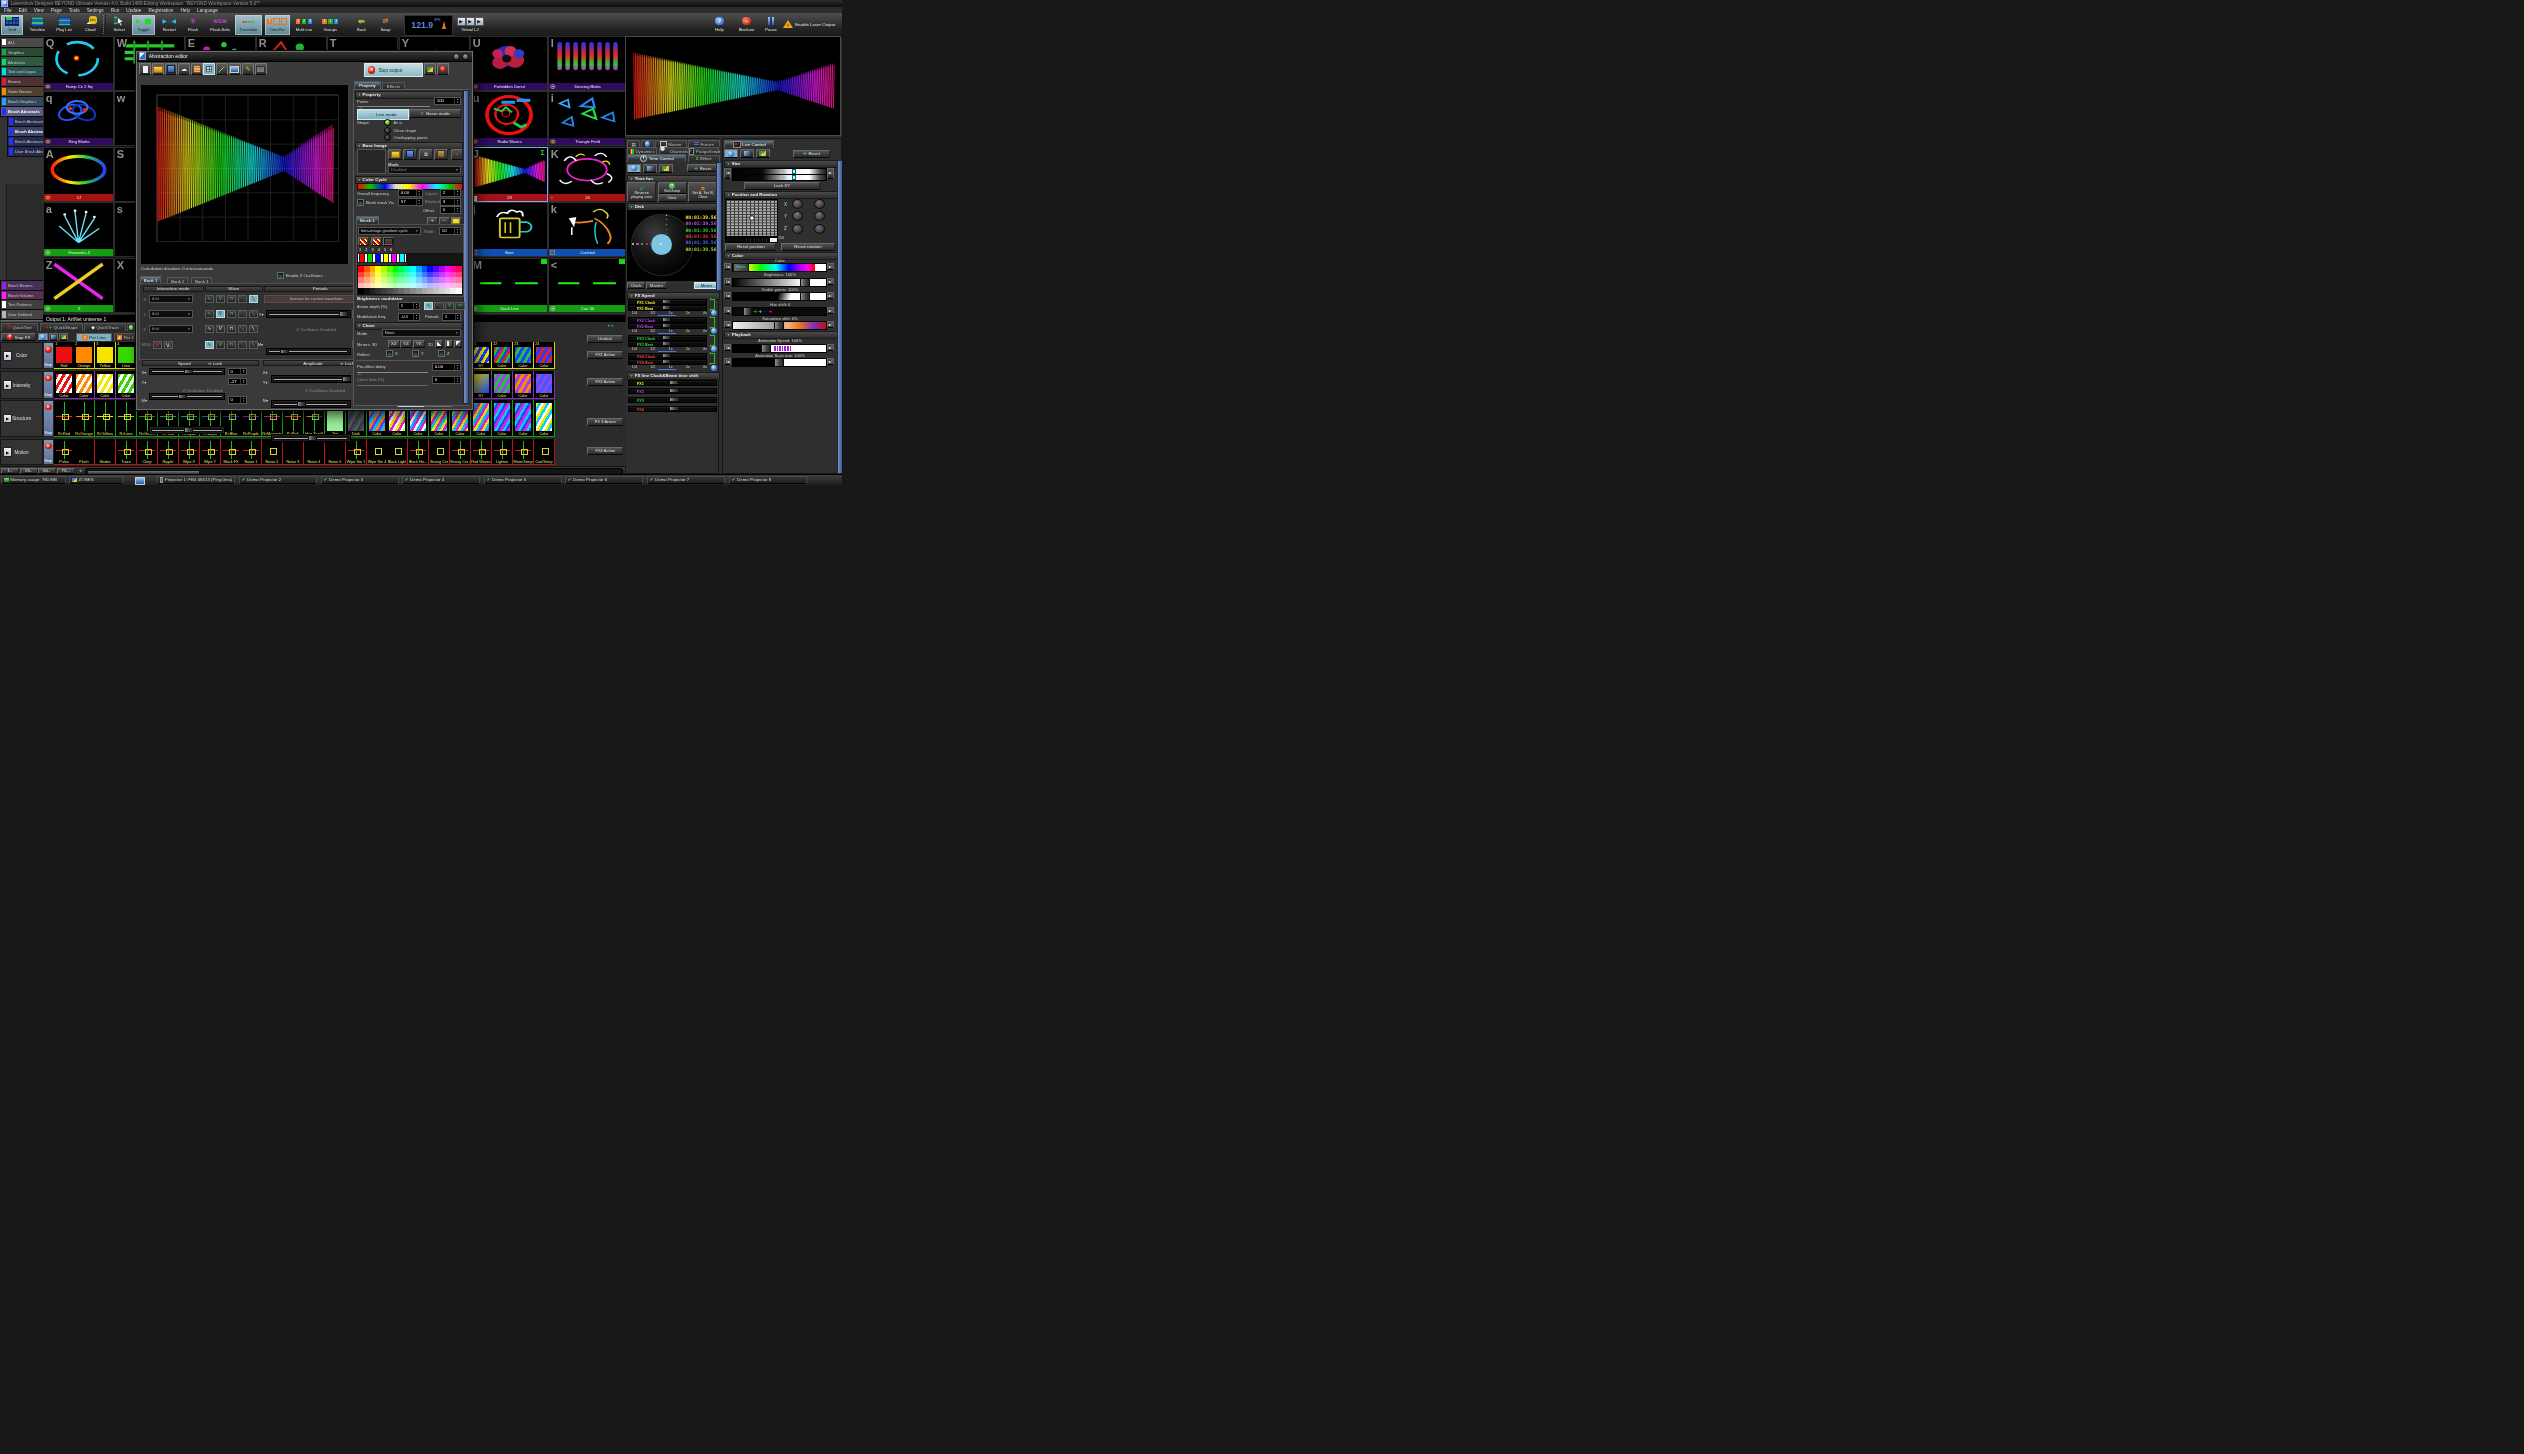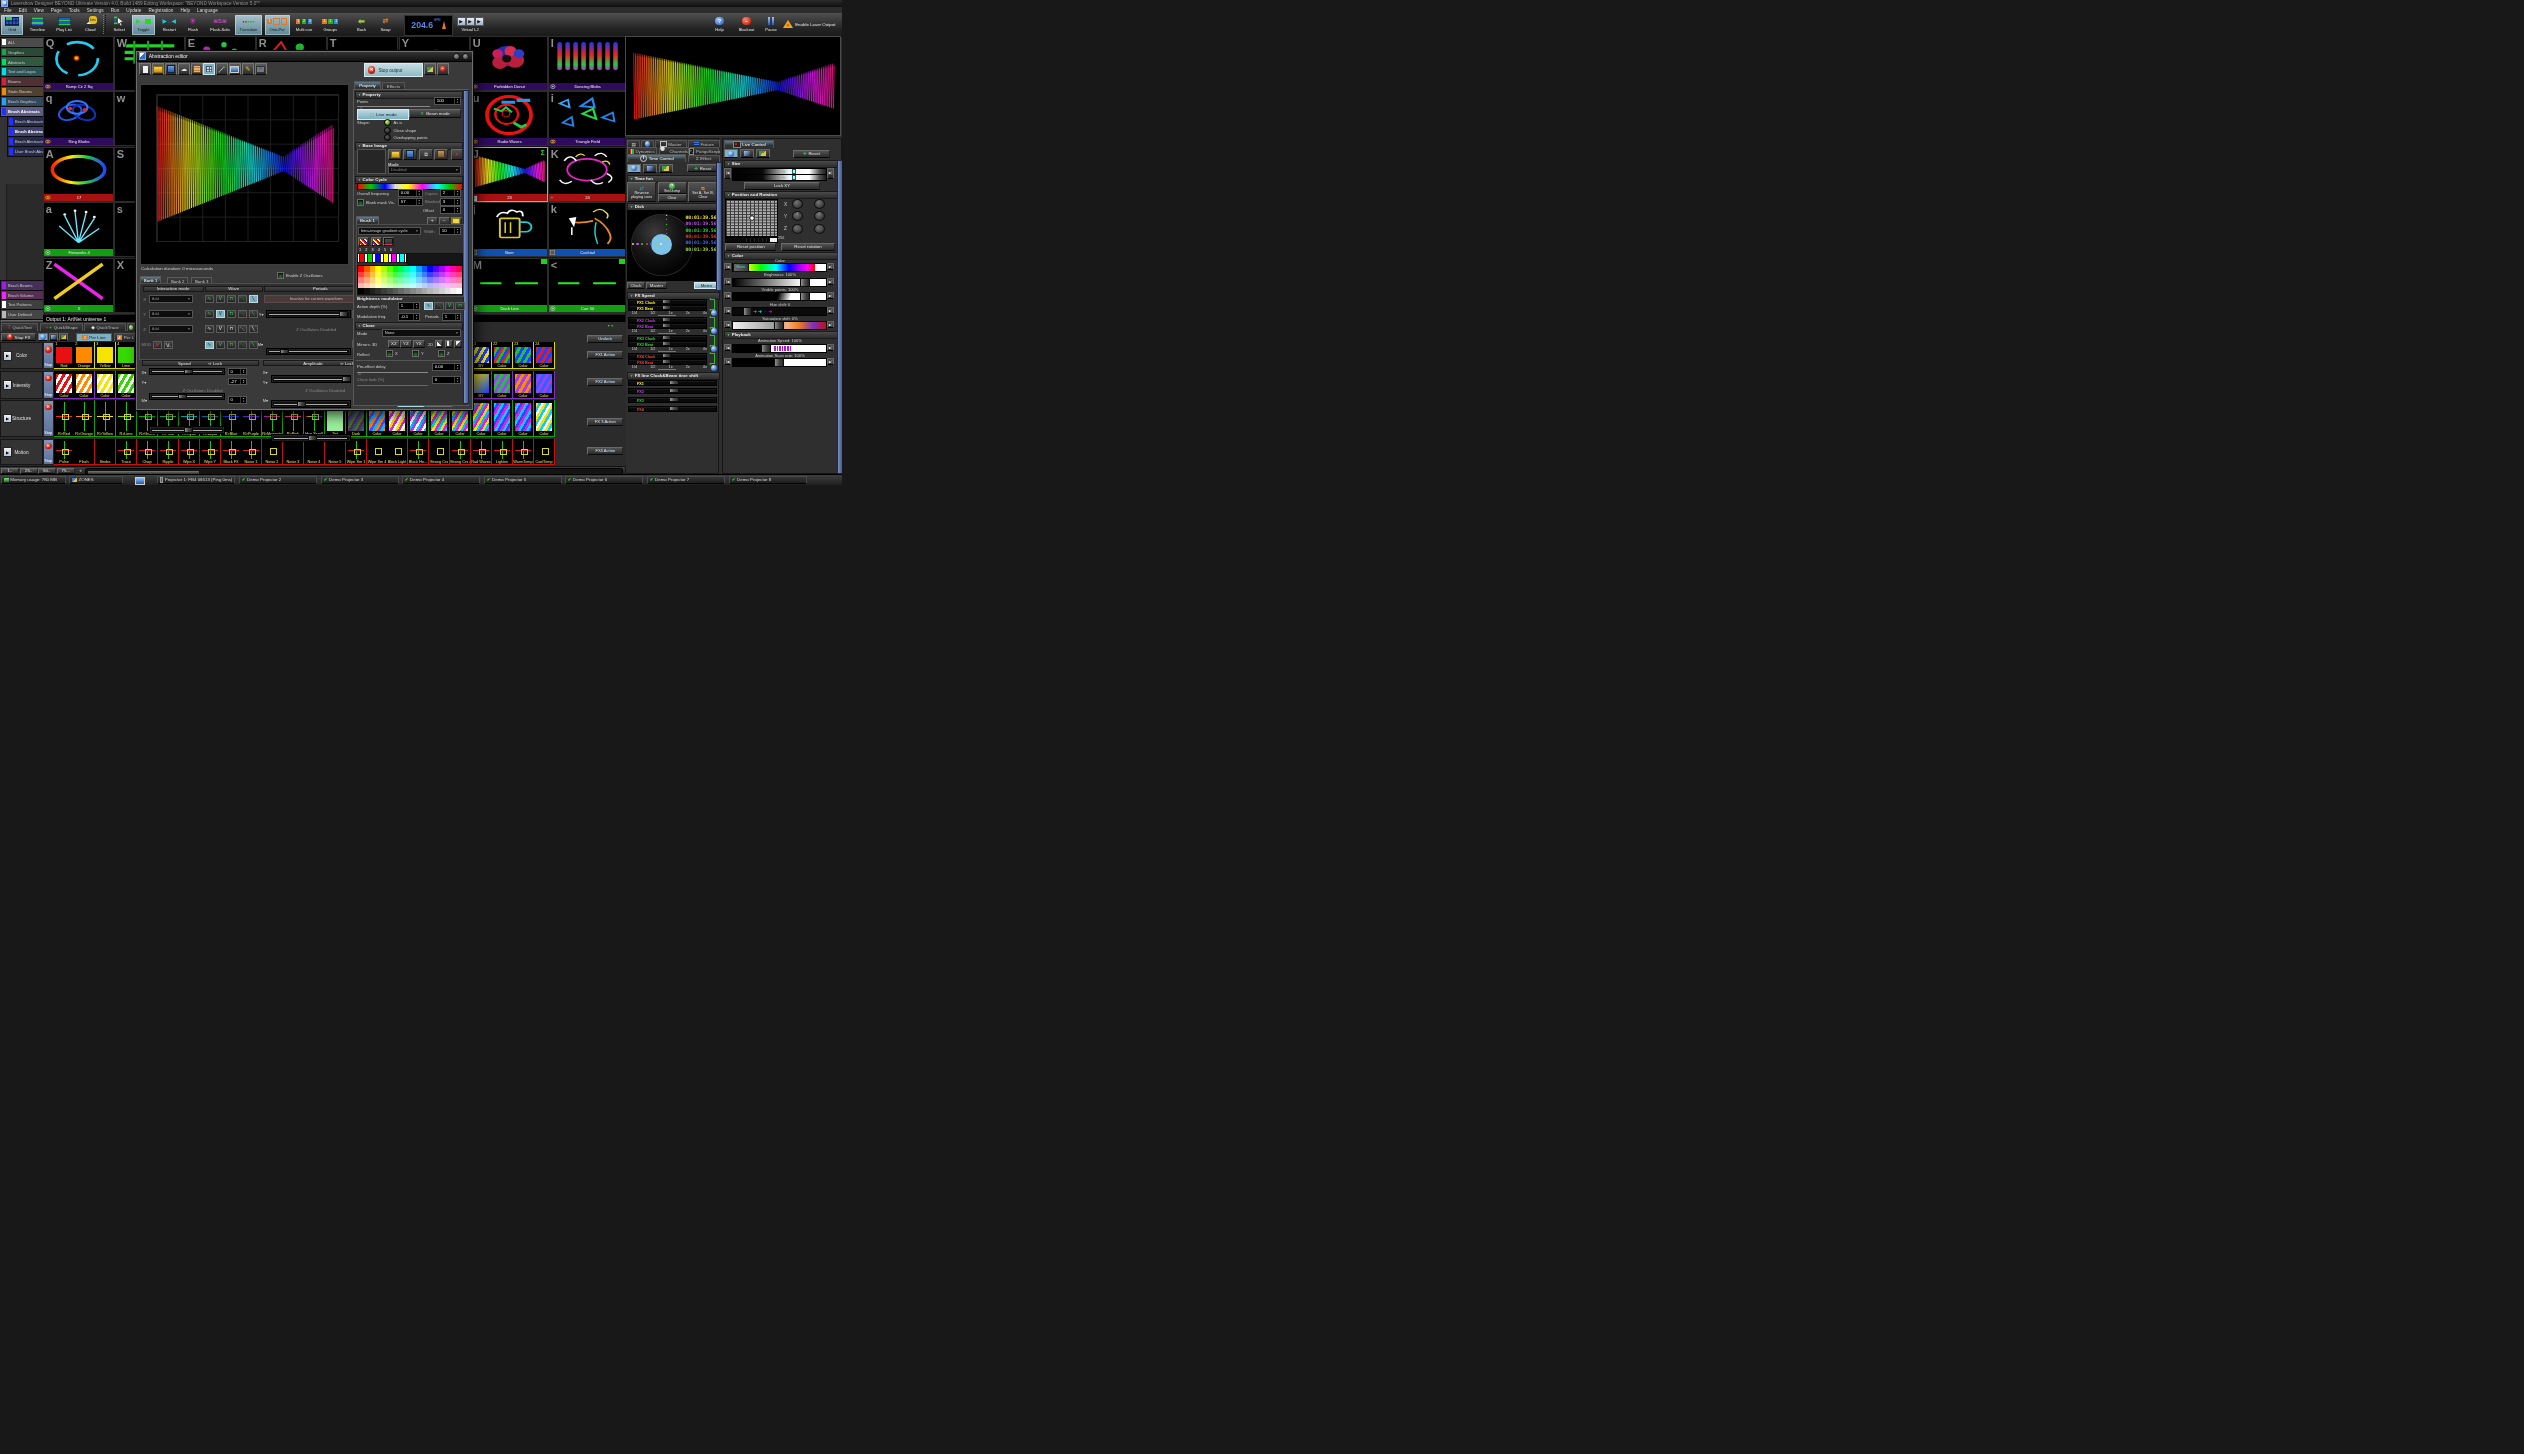--- a/index.html
+++ b/index.html
@@ -201,21 +201,21 @@
           <span class="obx" style="background:#2090e0;">1</span>
         </span><span>Groups</span></div>
       <div class="tbtn" style="left: 350px; width: 23px;"><span class="ic">
           <span style="color:#9acd32;font-size:8.2px;font-weight:bold;">⬅</span>
         </span><span>Back</span></div>
       <div class="tbtn" style="left: 374px; width: 23px;"><span class="ic">
           <span style="color:#e87820;font-size:7px;font-weight:bold;">⇄</span>
         </span><span>Swap</span></div>
       <div class="tsep" style="left: 103px;"></div>
       <div id="bpmbox" style="left: 404px; width: 47px;">
-        <span id="bpmval">204.6</span>
+        <span id="bpmval">121.9</span>
         <span id="bpmunit">BPM</span>
         <span id="metro"></span>
       </div>
       <div class="tbtn" style="left: 455px; width: 30px;"><span class="ic">
           <span class="vljb">▶</span>
           <span class="vljb">▶</span>
           <span class="vljb">▶</span>
         </span><span>Virtual LJ</span></div>
       <div class="tbtn" style="left: 709px; width: 21px;"><span class="ic">
           <span class="cir" style="background:radial-gradient(circle at 35% 30%,#9ac8ff,#1a50c0);color:#fff;">?</span>

